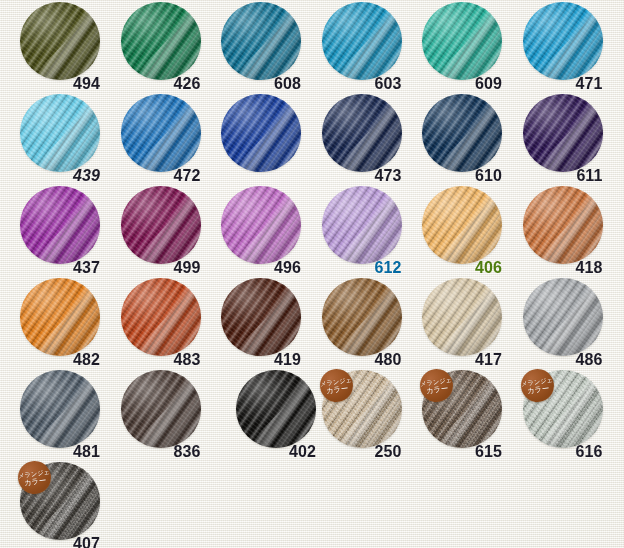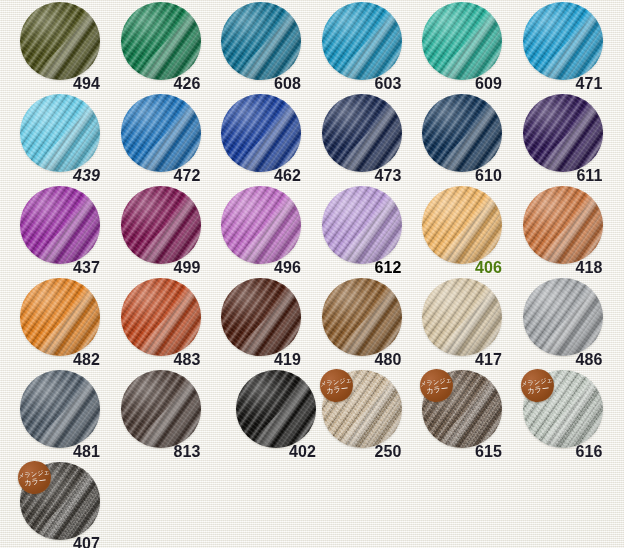--- a/index.html
+++ b/index.html
@@ -320,21 +320,20 @@
       <div class="ball-wrap">
         <div class="ball">
           <div class="base" style="background: rgb(18, 58, 158);"></div>
           <div class="strands"></div>
           <div class="twist"></div>
           <div class="crossband"></div>
           <div class="seam"></div>
           <div class="shade"></div>
         </div>
       </div>
-      <div class="num" style="color: rgb(28, 27, 39);">462</div>
     </div>
     <div class="cell" style="left: 303.5px; top: 94px;">
       <div class="ball-wrap">
         <div class="ball">
           <div class="base" style="background: rgb(20, 36, 79);"></div>
           <div class="strands"></div>
           <div class="twist"></div>
           <div class="crossband"></div>
           <div class="seam"></div>
           <div class="shade"></div>
@@ -411,21 +410,21 @@
       <div class="ball-wrap">
         <div class="ball">
           <div class="base" style="background: rgb(187, 155, 219);"></div>
           <div class="strands"></div>
           <div class="twist"></div>
           <div class="crossband"></div>
           <div class="seam"></div>
           <div class="shade"></div>
         </div>
       </div>
-      <div class="num" style="color: #000000;">612</div>
+      <div class="num" style="color: #0369a1;">612</div>
     </div>
     <div class="cell" style="left: 404px; top: 186px;">
       <div class="ball-wrap">
         <div class="ball">
           <div class="base" style="background: rgb(245, 183, 99);"></div>
           <div class="strands"></div>
           <div class="twist"></div>
           <div class="crossband"></div>
           <div class="seam"></div>
           <div class="shade"></div>
@@ -541,21 +540,21 @@
       <div class="ball-wrap">
         <div class="ball">
           <div class="base" style="background: rgb(74, 58, 51);"></div>
           <div class="strands"></div>
           <div class="twist"></div>
           <div class="crossband"></div>
           <div class="seam"></div>
           <div class="shade"></div>
         </div>
       </div>
-      <div class="num" style="color: rgb(28, 27, 39);">813</div>
+      <div class="num" style="color: rgb(28, 27, 39);">836</div>
     </div>
     <div class="cell" style="left: 218px; top: 370px;">
       <div class="ball-wrap">
         <div class="ball">
           <div class="base" style="background: rgb(16, 15, 13);"></div>
           <div class="strands"></div>
           <div class="twist"></div>
           <div class="crossband"></div>
           <div class="seam"></div>
           <div class="shade"></div>

